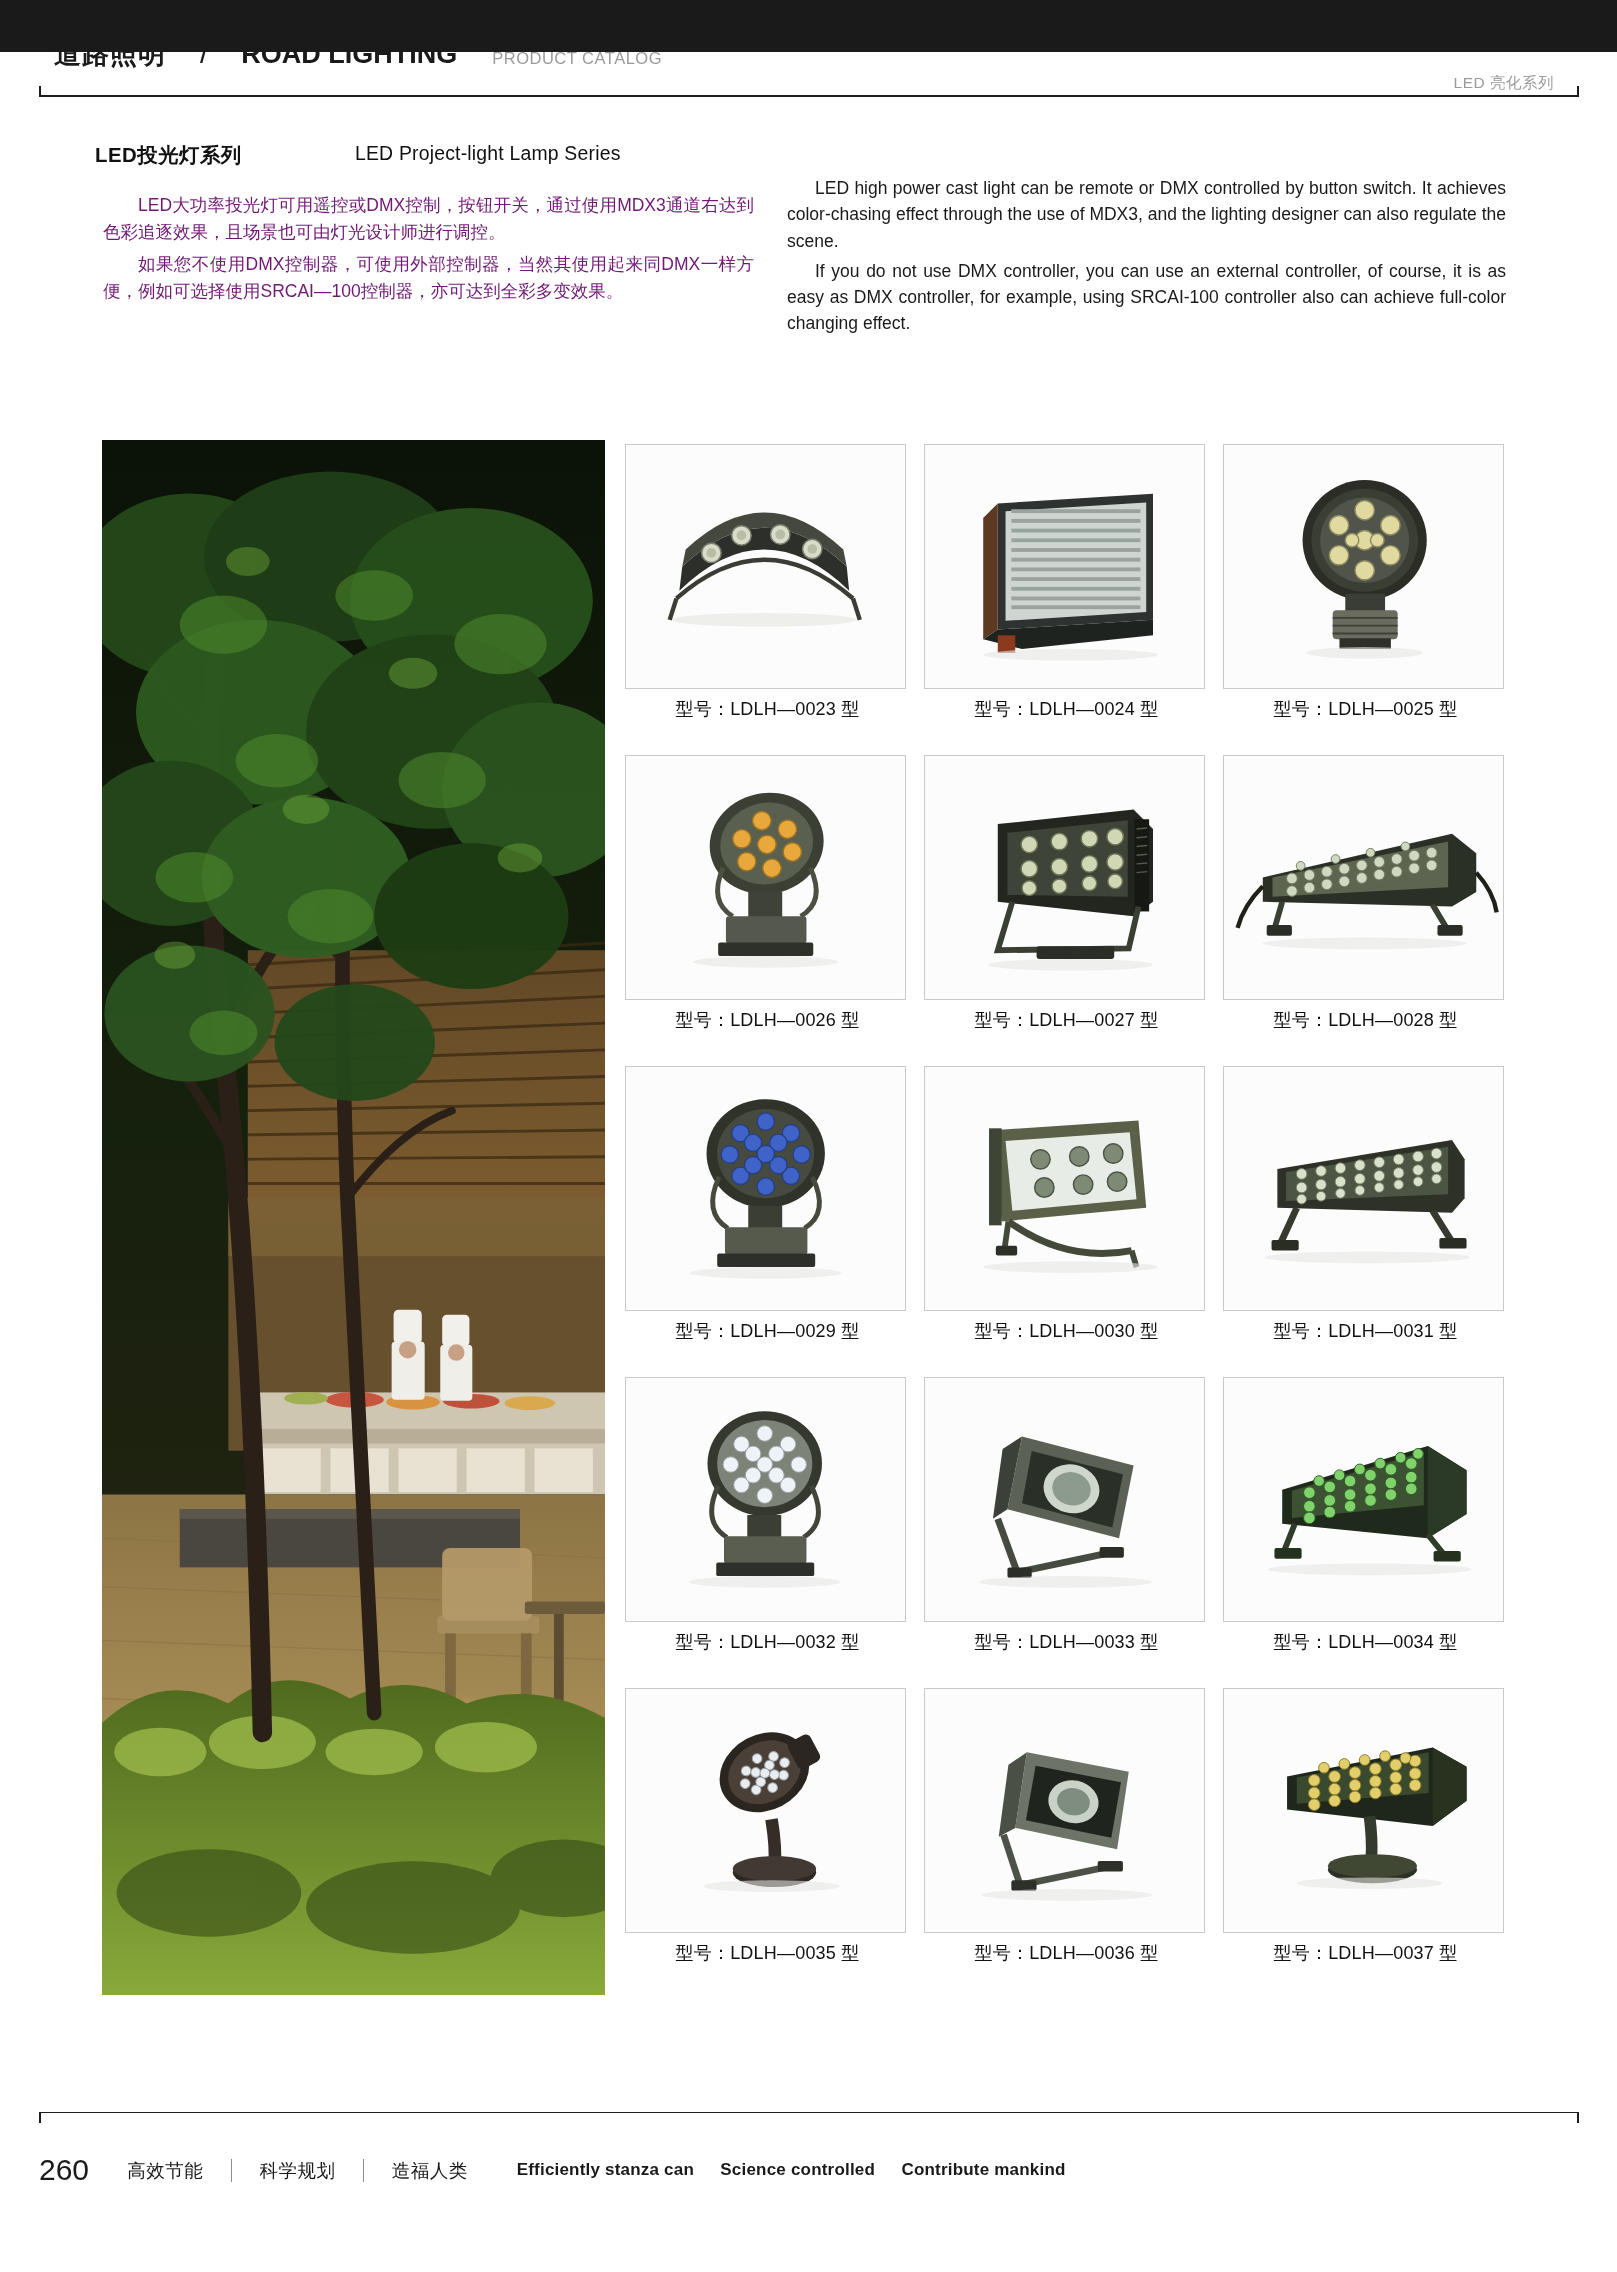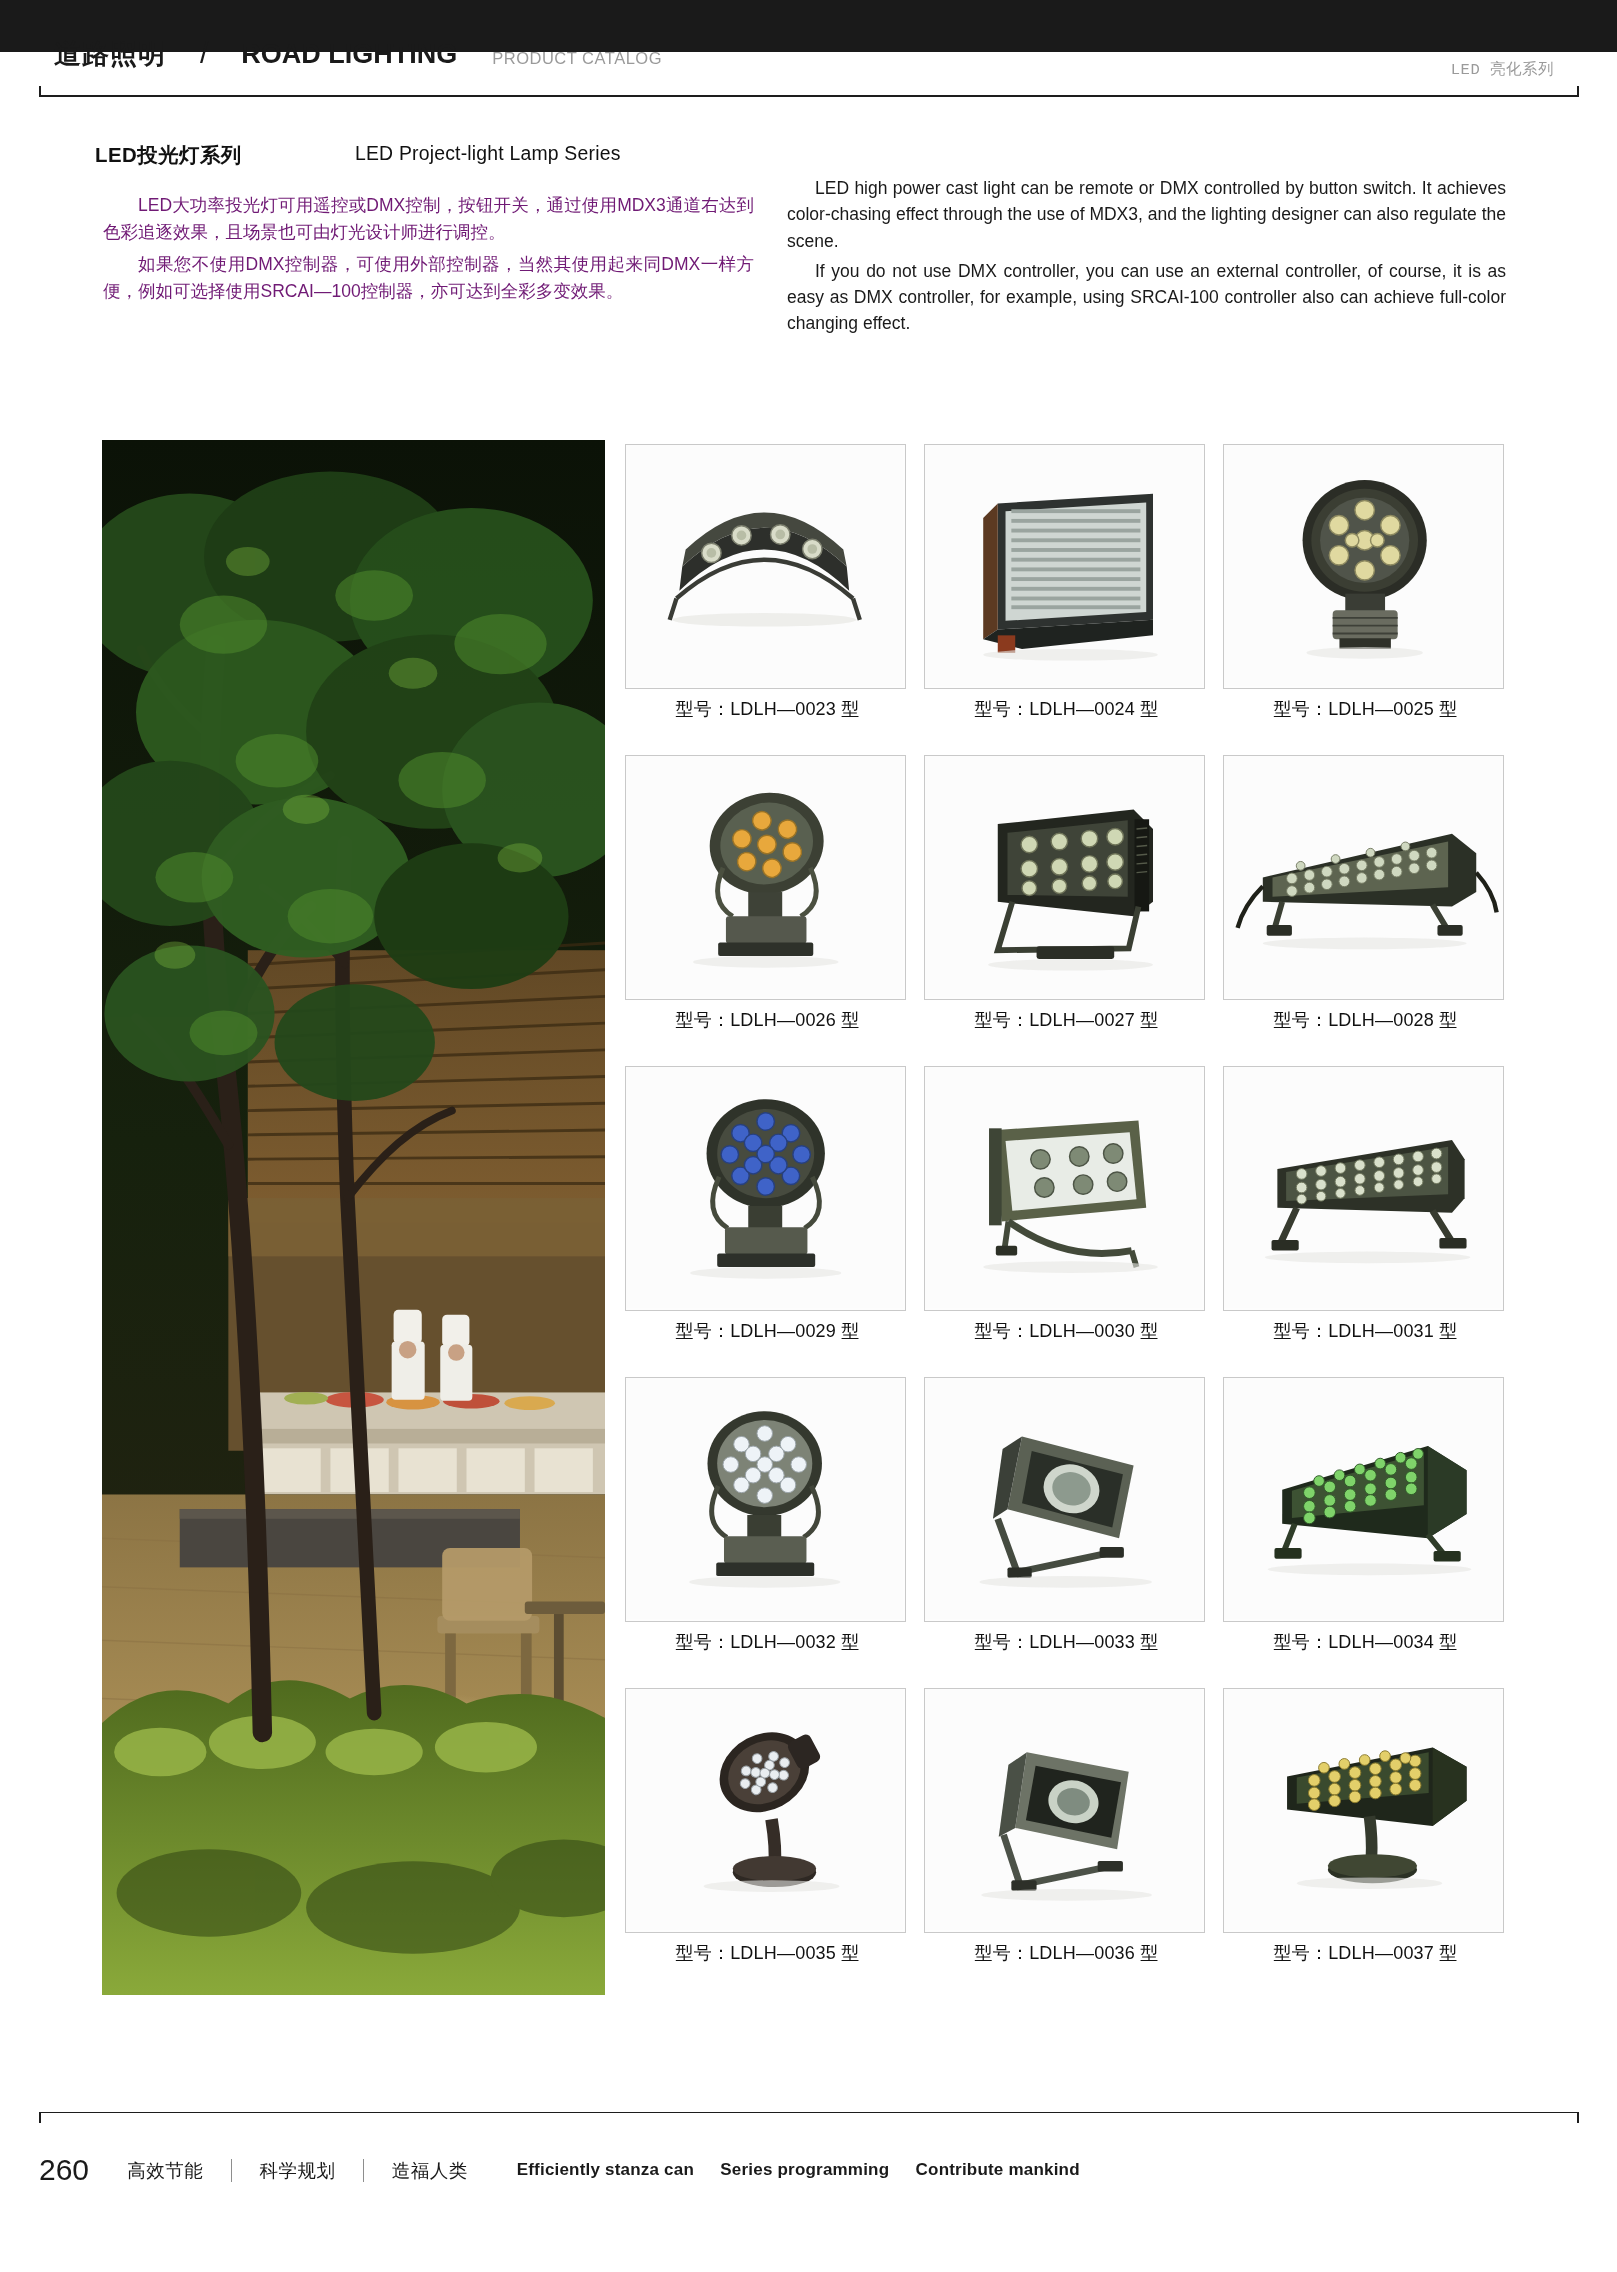--- a/index.html
+++ b/index.html
@@ -65,26 +65,25 @@
   .header-sub {
     font-size: 16.5px;
     color: #9a9a9a;
     line-height: 1;
     margin-left: 3px;
     letter-spacing: 0.5px;
     padding-bottom: 1.9px;
   }
   .header-right {
     position: absolute;
-    top: 59px;
+    top: 73px;
     right: 63px;
     font-size: 15.5px;
     color: #9a9a9a;
     letter-spacing: 0.5px;
-    font-family: Liberation Mono, monospace;
   }
   .header-rule {
     position: absolute;
     top: 95px;
     left: 39px;
     width: 1539px;
     height: 1.5px;
     background: #1d1d1d;
   }
   .header-rule-tick {
@@ -958,18 +957,18 @@
   <div class="footer-tick right"></div>
   <div class="footer-inner">
     <span class="page-no">260</span>
     <span class="f-cn">高效节能</span>
     <span class="f-divider"></span>
     <span class="f-cn">科学规划</span>
     <span class="f-divider"></span>
     <span class="f-cn">造福人类</span>
     <span class="f-en">
       <span>Efficiently stanza can</span>
-      <span>Series programming</span>
+      <span>Science controlled</span>
       <span>Contribute mankind</span>
     </span>
   </div>
 </div>
 
 
 </body></html>

